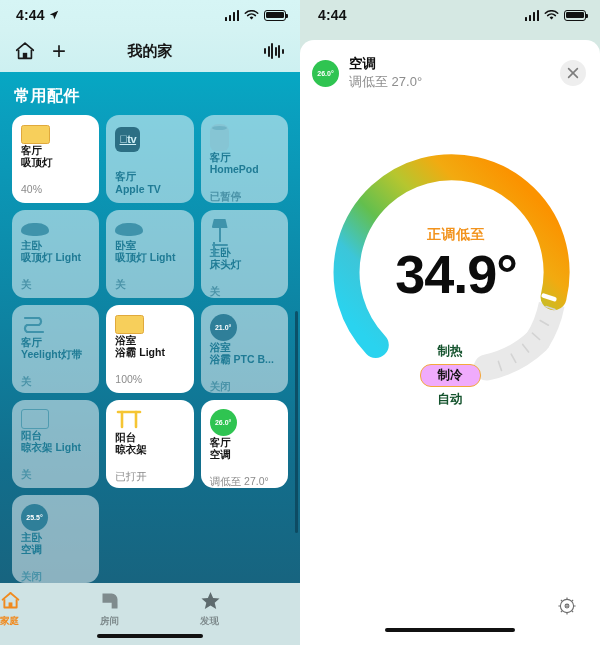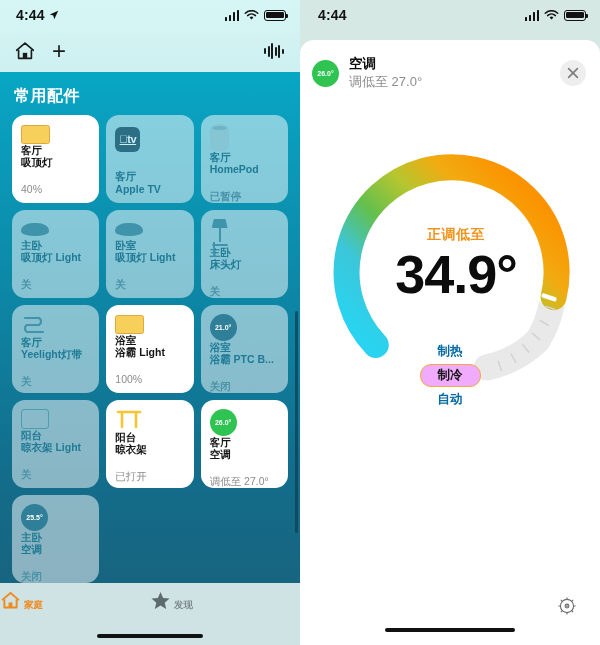--- a/index.html
+++ b/index.html
@@ -100,21 +100,21 @@
 
   .scrollbar {
     position:absolute; right:2px; top:196px; width:2.6px; height:222px;
     background:#0b4257; border-radius:2px; opacity:0.75;
   }
 
   .tabbar {
     position:absolute; bottom:0; left:0; right:0; height:62px;
     background:#cfe3e4; display:flex; align-items:flex-start; padding-top:6px;
   }
-  .tab { flex:1; display:flex; flex-direction:row; align-items:flex-end; gap:3px; }
+  .tab { flex:1; display:flex; flex-direction:column; align-items:flex-start; gap:3px; }
   .tab .tabicon { height:23px; display:flex; align-items:center; justify-content:center; }
   .tab .tablabel { font-size:9.5px; font-weight:bold; color:#7f8b8d; }
   .tab.active .tablabel { color:#f08a1e; }
   .home-indic {
     position:absolute; bottom:7px; left:50%; transform:translateX(-50%);
     width:106px; height:4.5px; background:#111; border-radius:3px;
   }
 
   
   .phone-right {
@@ -151,21 +151,21 @@
     padding-bottom:8px;
     margin-left:6px;
   }
   .dial-status { font-size:14px; font-weight:bold; color:#f2931d; letter-spacing:0.5px; }
   .dial-temp { font-size:54px; font-weight:bold; color:#0c0c0c; letter-spacing:-1px; line-height:1.05; margin-top:2px; }
 
   .modes {
     position:absolute; left:0; right:0; top:222px;
     display:flex; flex-direction:column; align-items:center; gap:2px;
   }
-  .mode { font-size:12.5px; color:#0369a1; font-weight:bold; padding:2px 0; }
+  .mode { font-size:12.5px; color:#14532d; font-weight:bold; padding:2px 0; }
   .mode.sel {
     color:#141414; border:1.5px solid #f2a93d; border-radius:11px;
     padding:2px 17px; background:#f0abfc;
   }
 
   .gear-btn { position:absolute; right:22px; bottom:28px; width:22px; height:22px; }
   .home-indic-r {
     position:absolute; bottom:13px; left:50%; transform:translateX(-50%);
     width:130px; height:4.5px; background:#111; border-radius:3px;
   }
@@ -202,20 +202,21 @@
       </div>
     </div>
 
     <div class="navbar">
       <svg class="nav-home" viewBox="0 0 24 24">
         <path d="M12 3.5 L3 11 v0.4 M12 3.5 L21 11 v0.4" stroke="#1b1b1b" stroke-width="1.8" fill="none" stroke-linecap="round"></path>
         <path d="M5 10.5 V20 h14 V10.5" stroke="#1b1b1b" stroke-width="1.8" fill="none" stroke-linejoin="round"></path>
         <rect x="9.6" y="14" width="4.8" height="6" fill="#1b1b1b"></rect>
       </svg>
       <span class="nav-plus">+</span>
+      <span class="nav-title">我的家</span>
       <span class="nav-wave">
           <i></i>
           <i></i>
           <i></i>
           <i></i>
           <i></i>
           <i></i>
         </span>
     </div>
 
@@ -367,20 +368,29 @@
       <div class="tab active">
         <span class="tabicon">
           <svg width="21" height="21" viewBox="0 0 24 24">
             <path d="M12 3.5 L3 11" stroke="#f08a1e" stroke-width="2.2" fill="none" stroke-linecap="round"></path>
             <path d="M12 3.5 L21 11" stroke="#f08a1e" stroke-width="2.2" fill="none" stroke-linecap="round"></path>
             <path d="M5 10.5 V20 h14 V10.5" stroke="#f08a1e" stroke-width="2.2" fill="none" stroke-linejoin="round"></path>
             <rect x="9.8" y="14.2" width="4.4" height="5.8" fill="#f08a1e"></rect>
           </svg>
         </span>
         <span class="tablabel">家庭</span>
+      </div>
+      <div class="tab">
+        <span class="tabicon">
+          <svg width="20" height="20" viewBox="0 0 24 24">
+            <path d="M3 3 h11 a7 7 0 0 1 7 7 v11 h-7 v-7 h-11 Z" fill="#7f8b8d"></path>
+            <rect x="15.5" y="15.5" width="5" height="5" rx="1" fill="#7f8b8d"></rect>
+          </svg>
+        </span>
+        <span class="tablabel">房间</span>
       </div>
       <div class="tab">
         <span class="tabicon">
           <svg width="21" height="21" viewBox="0 0 24 24">
             <path d="M12 2.2 L15 9 L22.3 9.6 L16.8 14.5 L18.5 21.6 L12 17.8 L5.5 21.6 L7.2 14.5 L1.7 9.6 L9 9 Z" fill="#5e6b6e"></path>
           </svg>
         </span>
         <span class="tablabel">发现</span>
       </div>
       <div class="home-indic"></div>

